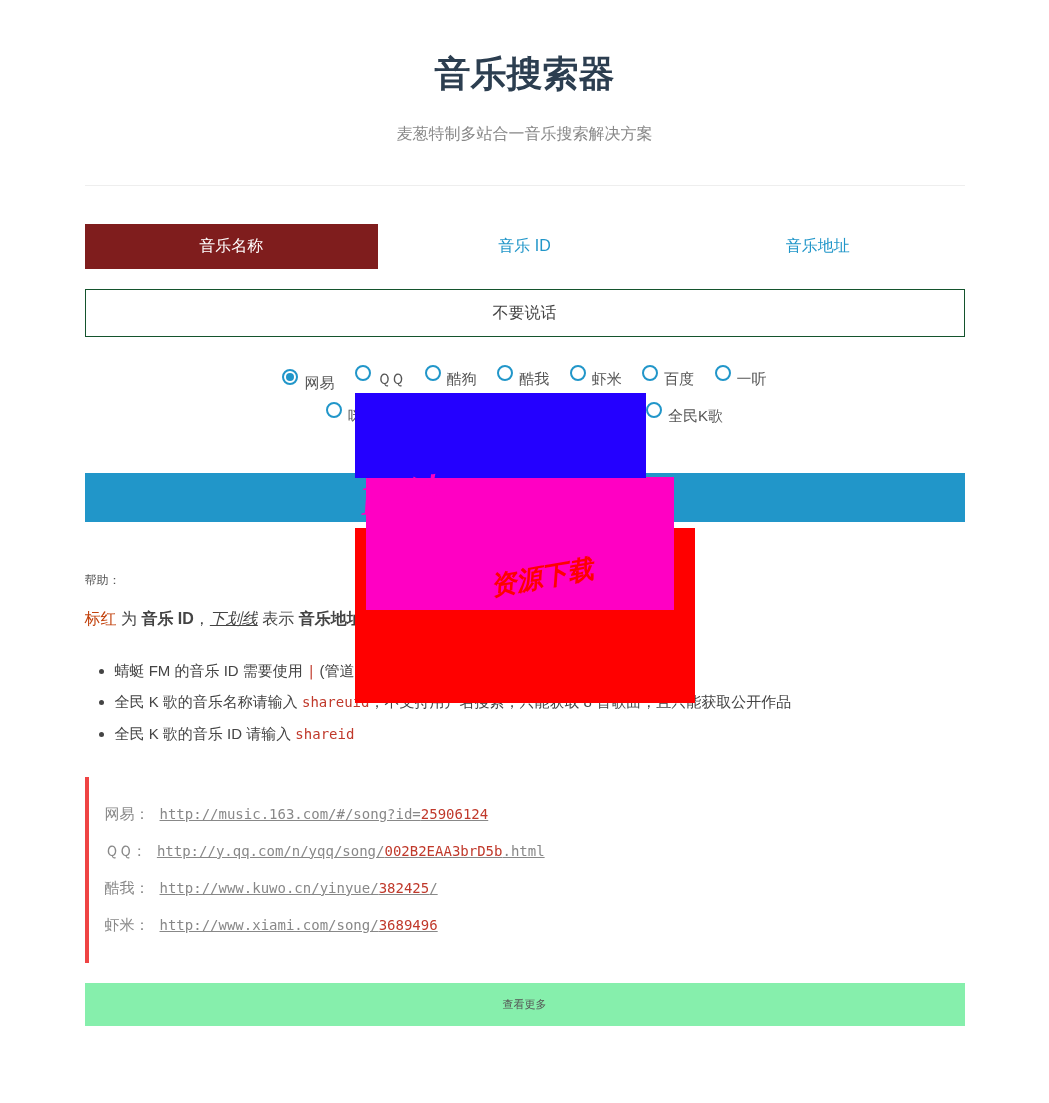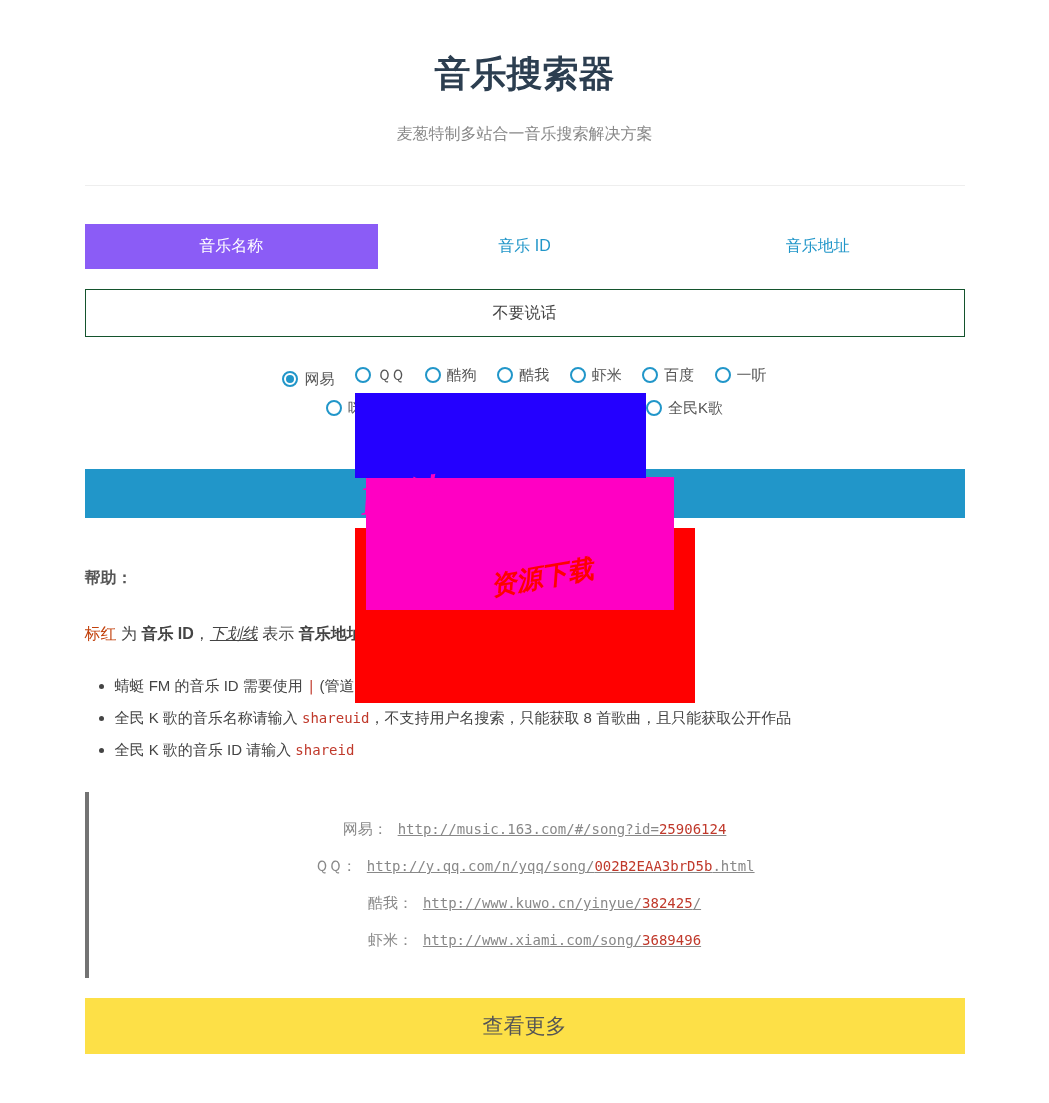--- a/index.html
+++ b/index.html
@@ -4,43 +4,43 @@
 <style>
 * { margin: 0; padding: 0; box-sizing: border-box; }
 body { font-family: -apple-system, "Helvetica Neue", Arial, "PingFang SC", "Microsoft YaHei", sans-serif; background: #fff; color: #333; }
 .container { max-width: 900px; margin: 0 auto; padding: 0 10px; }
 .header { text-align: center; padding: 50px 0 40px; }
 .title { font-size: 36px; font-weight: 700; color: #2c3e50; margin-bottom: 25px; }
 .subtitle { font-size: 16px; color: #888; margin-top: 20px; }
 .hr { border: none; border-top: 1px solid #eee; margin: 0 0 38px; }
 .tabs { display: flex; }
 .tab { flex: 1; text-align: center; padding: 12px 0; font-size: 16px; cursor: pointer; }
-.tab.active { background: #8b5cf6; color: #fff; }
+.tab.active { background: #7f1d1d; color: #fff; }
 .tab.inactive { color: #2196c9; background: #fff; }
 .search-box { margin-top: 20px; }
 .search-input { width: 100%; padding: 14px; font-size: 16px; text-align: center; border: 1px solid #14532d; outline: none; color: #444; }
 .radios { text-align: center; margin: 24px 0 10px; max-width: 520px; margin-left: auto; margin-right: auto; line-height: 1.9; }
-.radio-item { display: inline-flex; align-items: center; margin: 0 8px; cursor: pointer; color: #555; font-size: 15px; }
+.radio-item { display: inline-flex; margin: 0 8px; cursor: pointer; color: #555; font-size: 15px; }
 .radio-circle { width: 16px; height: 16px; border: 2px solid #2196c9; border-radius: 50%; margin-right: 6px; display: inline-flex; align-items: center; justify-content: center; }
 .radio-circle.checked::after { content: ""; width: 8px; height: 8px; background: #2196c9; border-radius: 50%; }
 .search-btn { width: 100%; background: #2196c9; color: #fff; border: none; padding: 14px; font-size: 16px; cursor: pointer; margin-bottom: 50px; }
-.help-title { font-size: 16px; font-weight: 700; color: #555; margin-bottom: 35px; }
+.help-title { font-size: 12px; font-weight: 400; color: #555; margin-bottom: 20px; }
 .help-line { font-size: 16px; color: #444; margin-bottom: 28px; }
 .red { color: #c2410c; }
 .bold { font-weight: 700; }
 .underline { text-decoration: underline; font-style: italic; }
 ul.help-list { list-style: disc; padding-left: 30px; margin-bottom: 30px; }
 ul.help-list li { margin: 6px 0; font-size: 15px; color: #444; line-height: 1.7; }
 .mono-red { color: #c0392b; font-family: Consolas, Menlo, monospace; font-size: 14px; }
-.blockquote { border-left: 4px solid #737373; padding: 10px 0 10px 16px; margin-bottom: 20px; text-align: center; }
+.blockquote { border-left: 4px solid #ef4444; padding: 10px 0 10px 16px; margin-bottom: 20px; }
 .example { margin: 18px 0; font-size: 15px; color: #666; }
 .example-label { color: #888; margin-right: 10px; font-family: inherit; }
 .example a { color: #888; text-decoration: underline; font-family: Consolas, Menlo, monospace; font-size: 14px; }
 .example .idred { color: #c0392b; }
-.more-btn { width: 100%; background: #fde047; border: none; padding: 14px; font-size: 21px; color: #555; cursor: pointer; margin-bottom: 60px; }
+.more-btn { width: 100%; background: #86efac; border: none; padding: 14px; font-size: 11px; color: #555; cursor: pointer; margin-bottom: 60px; }
 
 .overlay-blue { position: absolute; background: #2400ff; z-index: 100; }
 .overlay-pink { position: absolute; background: #ff00c3; z-index: 99; }
 .overlay-red { position: absolute; background: #ff0000; z-index: 98; }
 .ov-text { position: absolute; z-index: 101; font-family: "Comic Sans MS", cursive; font-style: italic; font-weight: bold; pointer-events: none; }
 </style>
 </head>
 <body>
 
 <div class="container">

